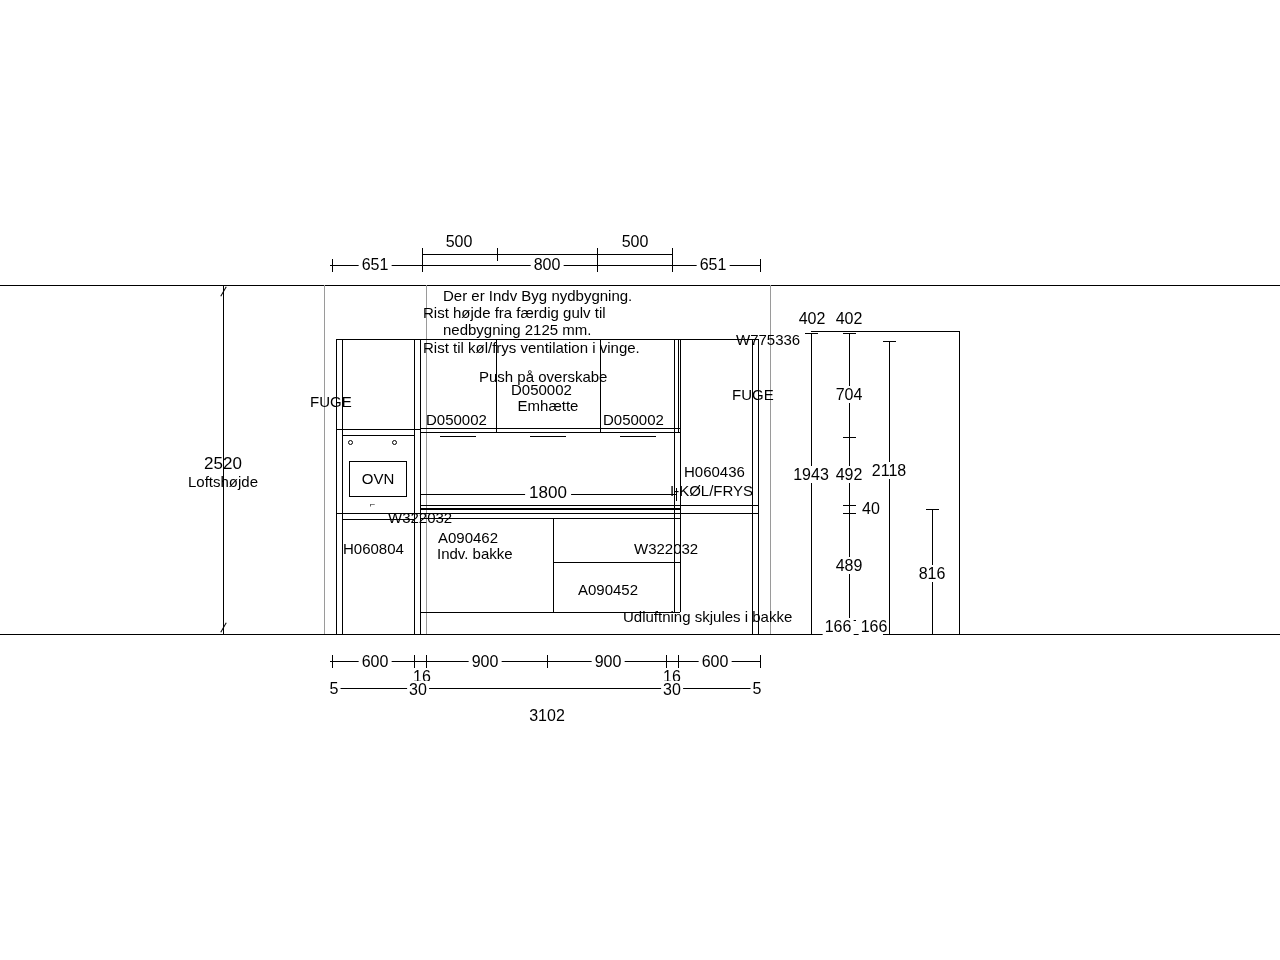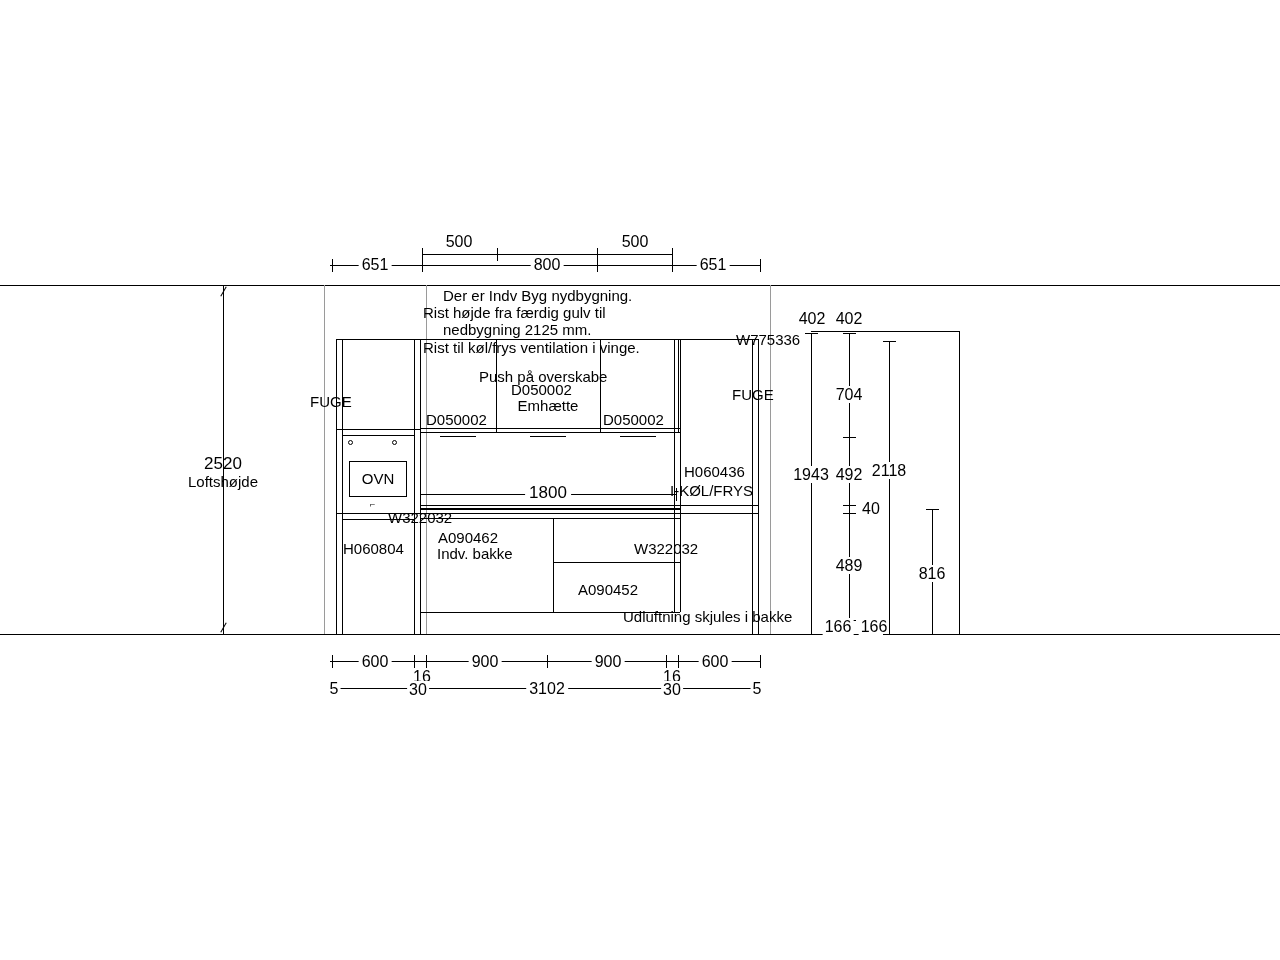--- a/index.html
+++ b/index.html
@@ -231,17 +231,17 @@
 
   <div class="ln hl" style="left:332px; top:688px; width:428px;"></div>
   <div class="tickh" style="left:330px; top:688px;"></div>
   <div class="tickh" style="left:747px; top:688px;"></div>
   <div class="tick" style="left:336px; top:682px;"></div>
   <div class="tick" style="left:420px; top:682px;"></div>
   <div class="tick" style="left:672px; top:682px;"></div>
   <div class="tick" style="left:756px; top:682px;"></div>
   <div class="lbl dim ctr" style="left:334px; top:680px; background:#fff; padding:0 2px;">5</div>
   <div class="lbl dim ctr" style="left:418px; top:681px; background:#fff; padding:0 2px;">30</div>
-  <div class="lbl dim ctr" style="left:547px; top:680px; background:#fff; padding:0 3px;">3102</div>
+  <div class="lbl dim ctr" style="left:547px; top:707px; background:#fff; padding:0 3px;">3102</div>
   <div class="lbl dim ctr" style="left:672px; top:681px; background:#fff; padding:0 2px;">30</div>
   <div class="lbl dim ctr" style="left:757px; top:680px; background:#fff; padding:0 2px;">5</div>
 
 </div>
 
 </body></html>

